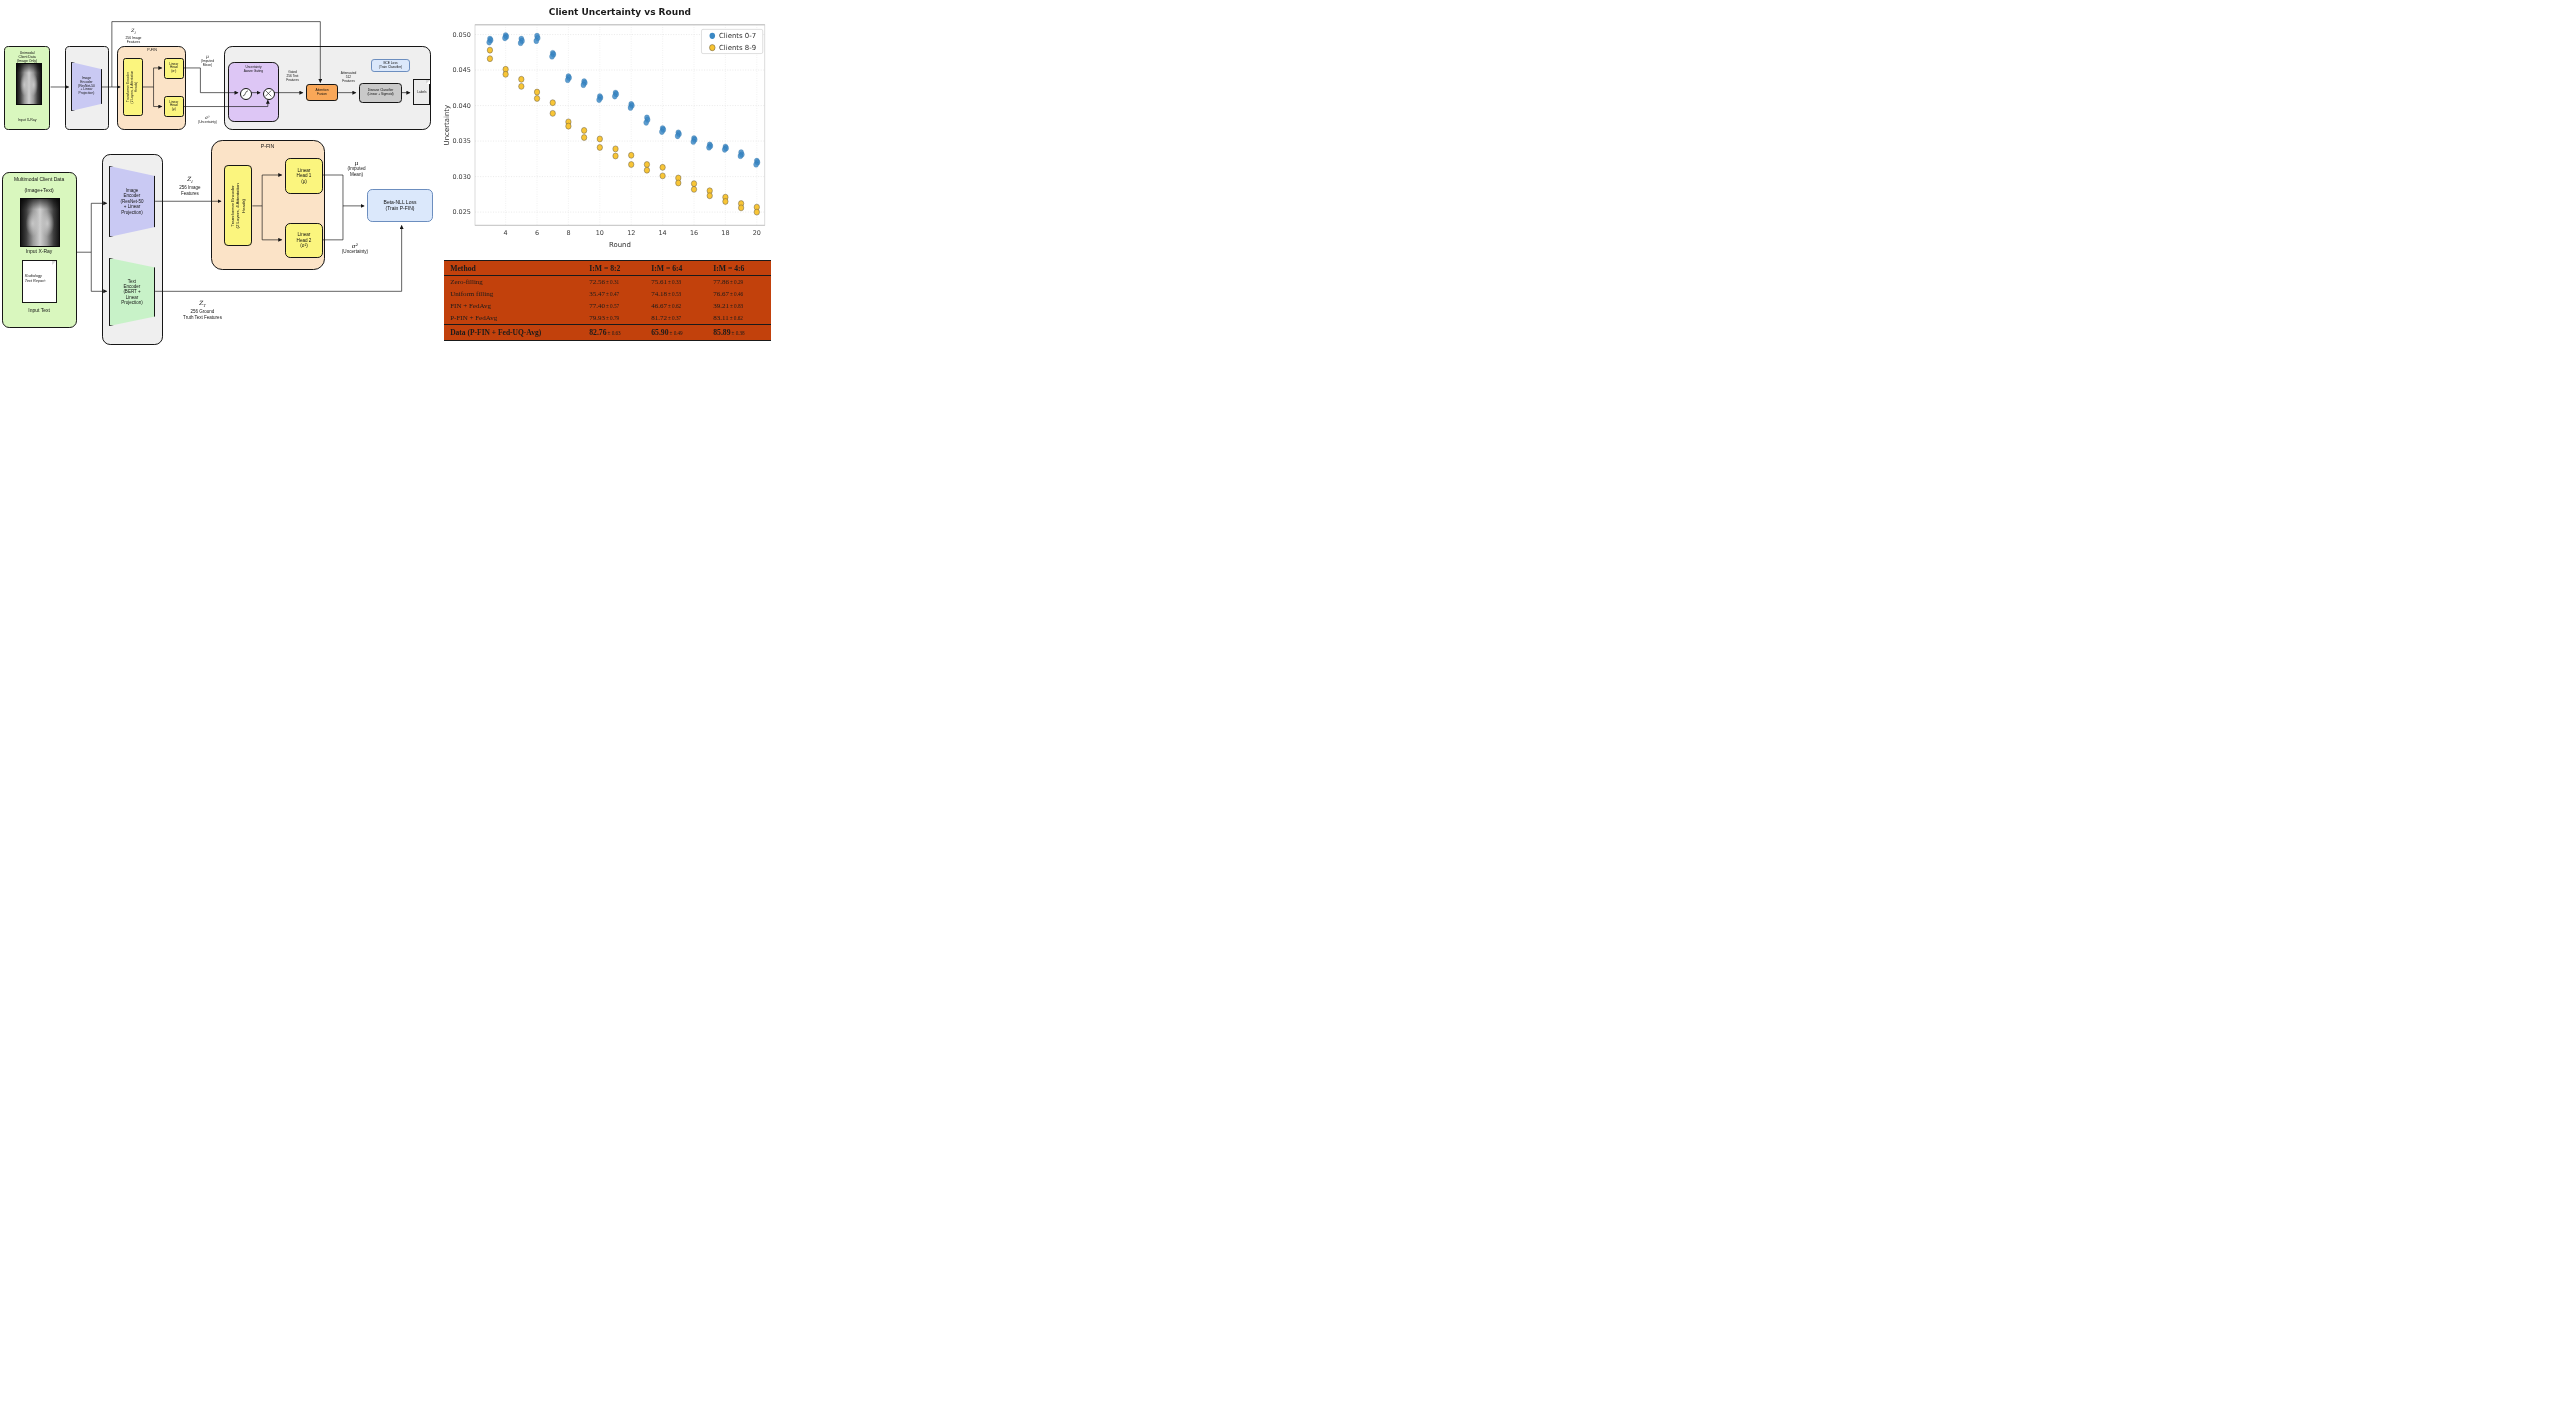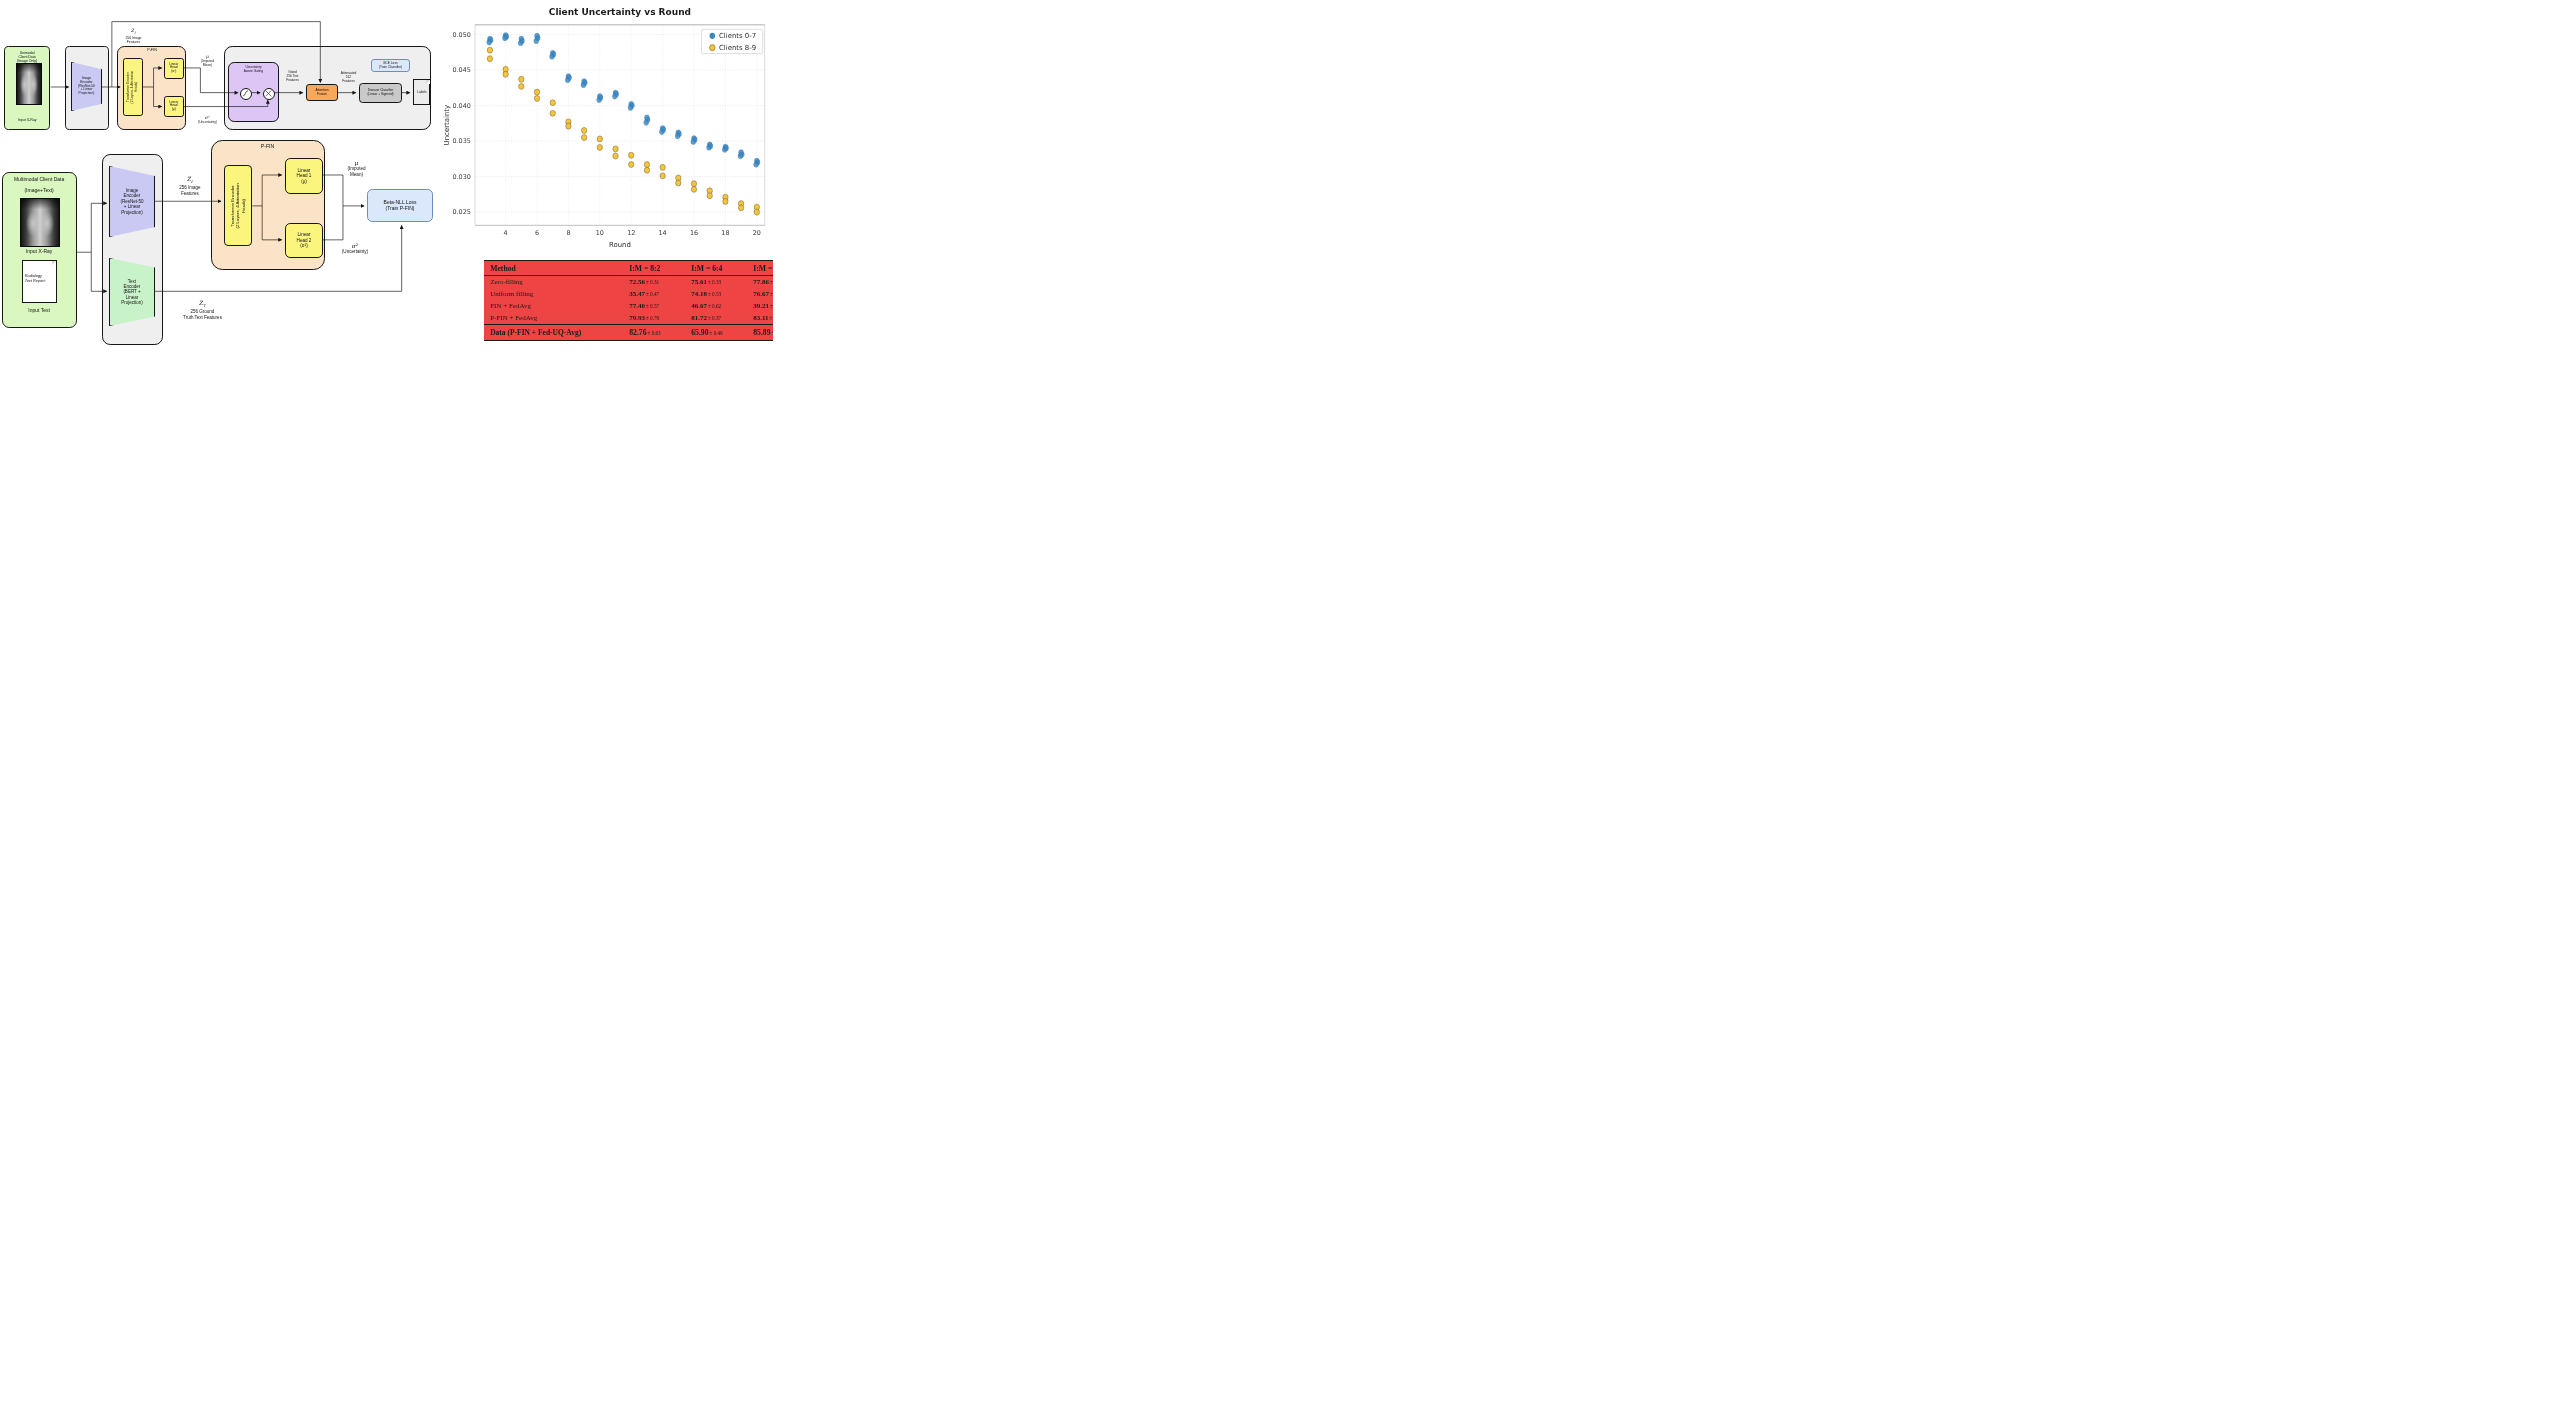--- a/index.html
+++ b/index.html
@@ -19,34 +19,34 @@
   .fold{position:absolute;top:-0.5px;right:-0.5px;width:0;height:0;
         border-top:4.6px solid #ffffff;border-left:4.6px solid #d8d8d8;transform:rotate(90deg);}
   .xray{position:absolute;border:0.5px solid #0a0a0a;
      background:
        radial-gradient(ellipse 26% 38% at 31% 52%, rgba(205,205,205,.9), rgba(90,90,90,0) 72%),
        radial-gradient(ellipse 26% 38% at 69% 52%, rgba(205,205,205,.9), rgba(90,90,90,0) 72%),
        linear-gradient(180deg, rgba(0,0,0,.65) 0%, rgba(0,0,0,0) 22%),
        linear-gradient(90deg,#151515 0%,#3d3d3d 14%,#9a9a9a 32%,#cfcfcf 50%,#9a9a9a 68%,#3d3d3d 86%,#151515 100%);}
   .circ{position:absolute;width:10.3px;height:10.3px;border-radius:50%;background:#fff;border:0.7px solid #161616;}
   
-  .rtable{position:absolute;left:444px;top:260px;width:327px;background:#ef4444;
-          font-family:"Liberation Serif","DejaVu Serif",serif;color:#1b1b1b;margin-left:40px;}
+  .rtable{position:absolute;left:444px;top:260px;width:327px;background:#c2410c;
+          font-family:"Liberation Serif","DejaVu Serif",serif;color:#1b1b1b;}
   .rule{border-top:1px solid #1a1a1a;height:0;}
   .rule.hv{border-top:1.3px solid #1a1a1a;}
   .trow{display:flex;align-items:center;}
   .c-m{flex:0 0 139px;padding-left:6.2px;text-align:left;}
   .c-v{flex:0 0 62px;}
   .thead .c-m,.thead .c-v{font-weight:bold;font-size:7.7px;}
   .tbody .trow{height:12px;font-size:7px;}
   .thead{height:14.4px;}
   .tours{height:15px;}
   .tours .c-m{font-weight:bold;font-size:7.5px;}
   .tours .val{font-weight:bold;font-size:7.7px;}
-  .val{font-size:7px;font-weight:bold;}
+  .val{font-size:7px;}
   .err{font-size:5.2px;margin-left:1px;}
 </style>
 </head>
 <body>
 
 <div class="screen">
 
   <div class="box" style="left:4.1px;top:46px;width:46px;height:84px;background:#d9f7be;align-items:flex-start;padding-top:3.6px;font-size:3.5px;"><span>Unimodal
 Client Data
 (Image Only)</span></div>

